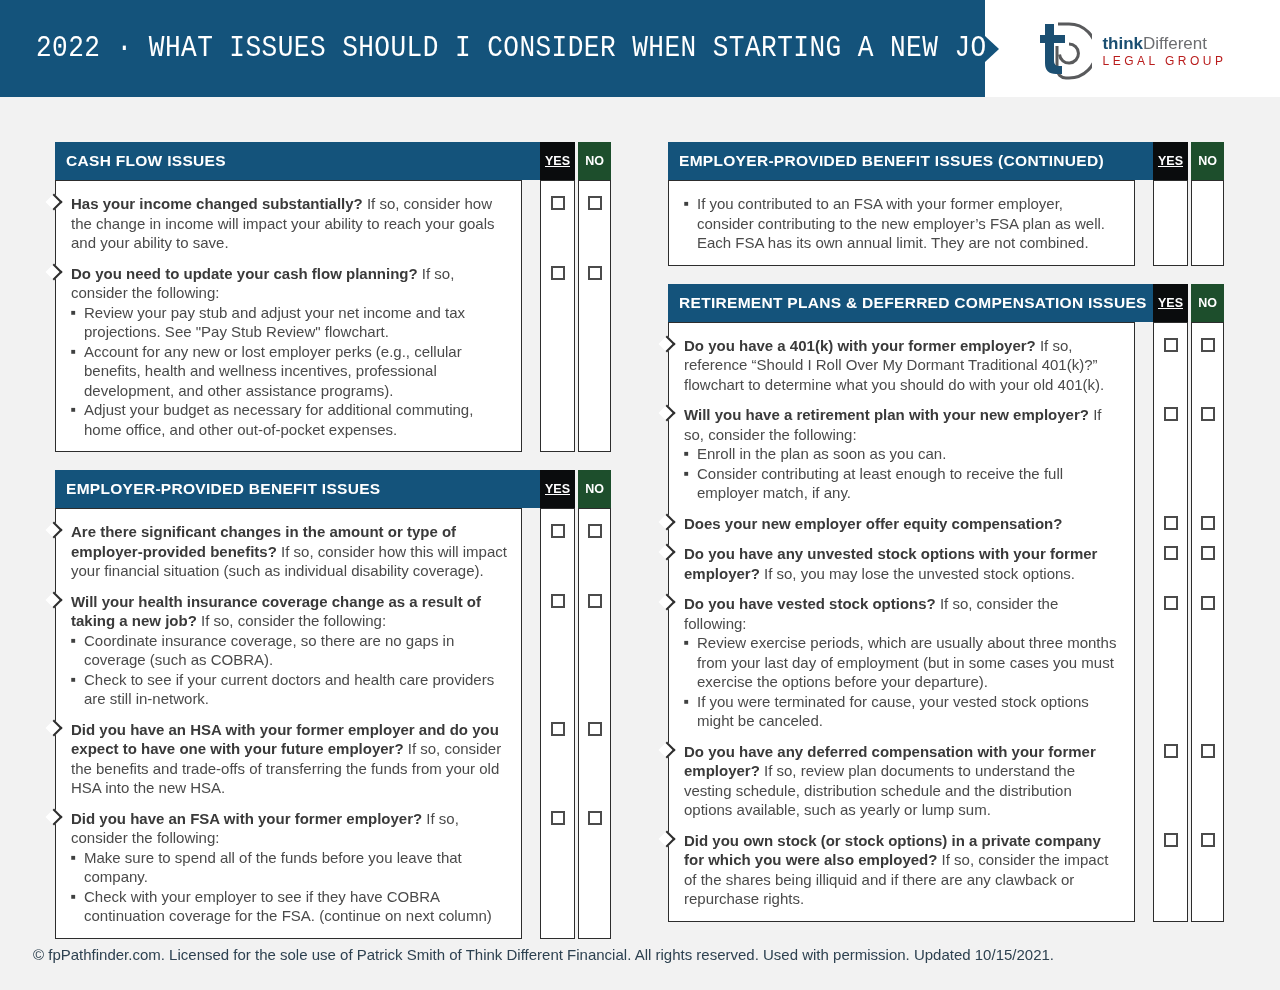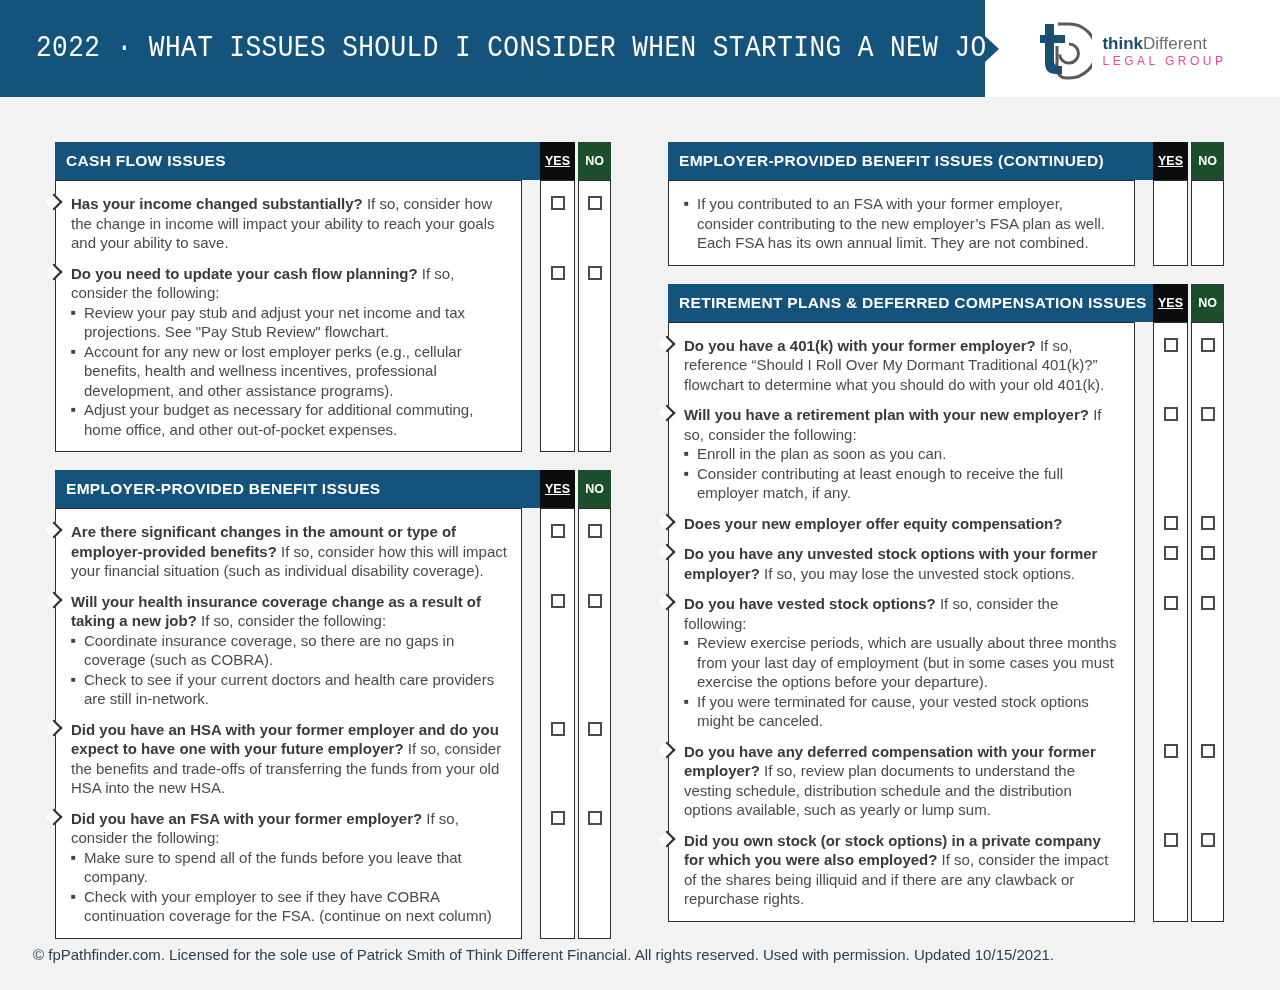--- a/index.html
+++ b/index.html
@@ -31,21 +31,21 @@
   .logo-area {
     flex: 1; background: #ffffff; display: flex;
     align-items: center; justify-content: center; gap: 10px;
     padding-top: 6px;
   }
   .logo-mark { width: 54px; height: 62px; flex: 0 0 54px; }
   .logo-text { display: flex; flex-direction: column; line-height: 1.15; }
   .brand-line { font-size: 17px; }
   .brand-bold { font-weight: 700; color: #1b4f72; }
   .brand-light { color: #6d6e71; }
-  .brand-sub { font-size: 12px; letter-spacing: 3.5px; color: #ec4899; margin-top: 2px; }
+  .brand-sub { font-size: 12px; letter-spacing: 3.5px; color: #b91c1c; margin-top: 2px; }
 
   
   .sheet { display: flex; gap: 57px; padding: 45px 56px 0 55px; }
   .col { flex: 0 0 556px; width: 556px; }
   .sheet-section { margin-bottom: 18px; border-radius: 25px; }
 
   
   .sec-header { display: flex; height: 38px; }
   .sec-title-cell {
     flex: 1; background: #14537b; color: #fff; display: flex; align-items: center;

